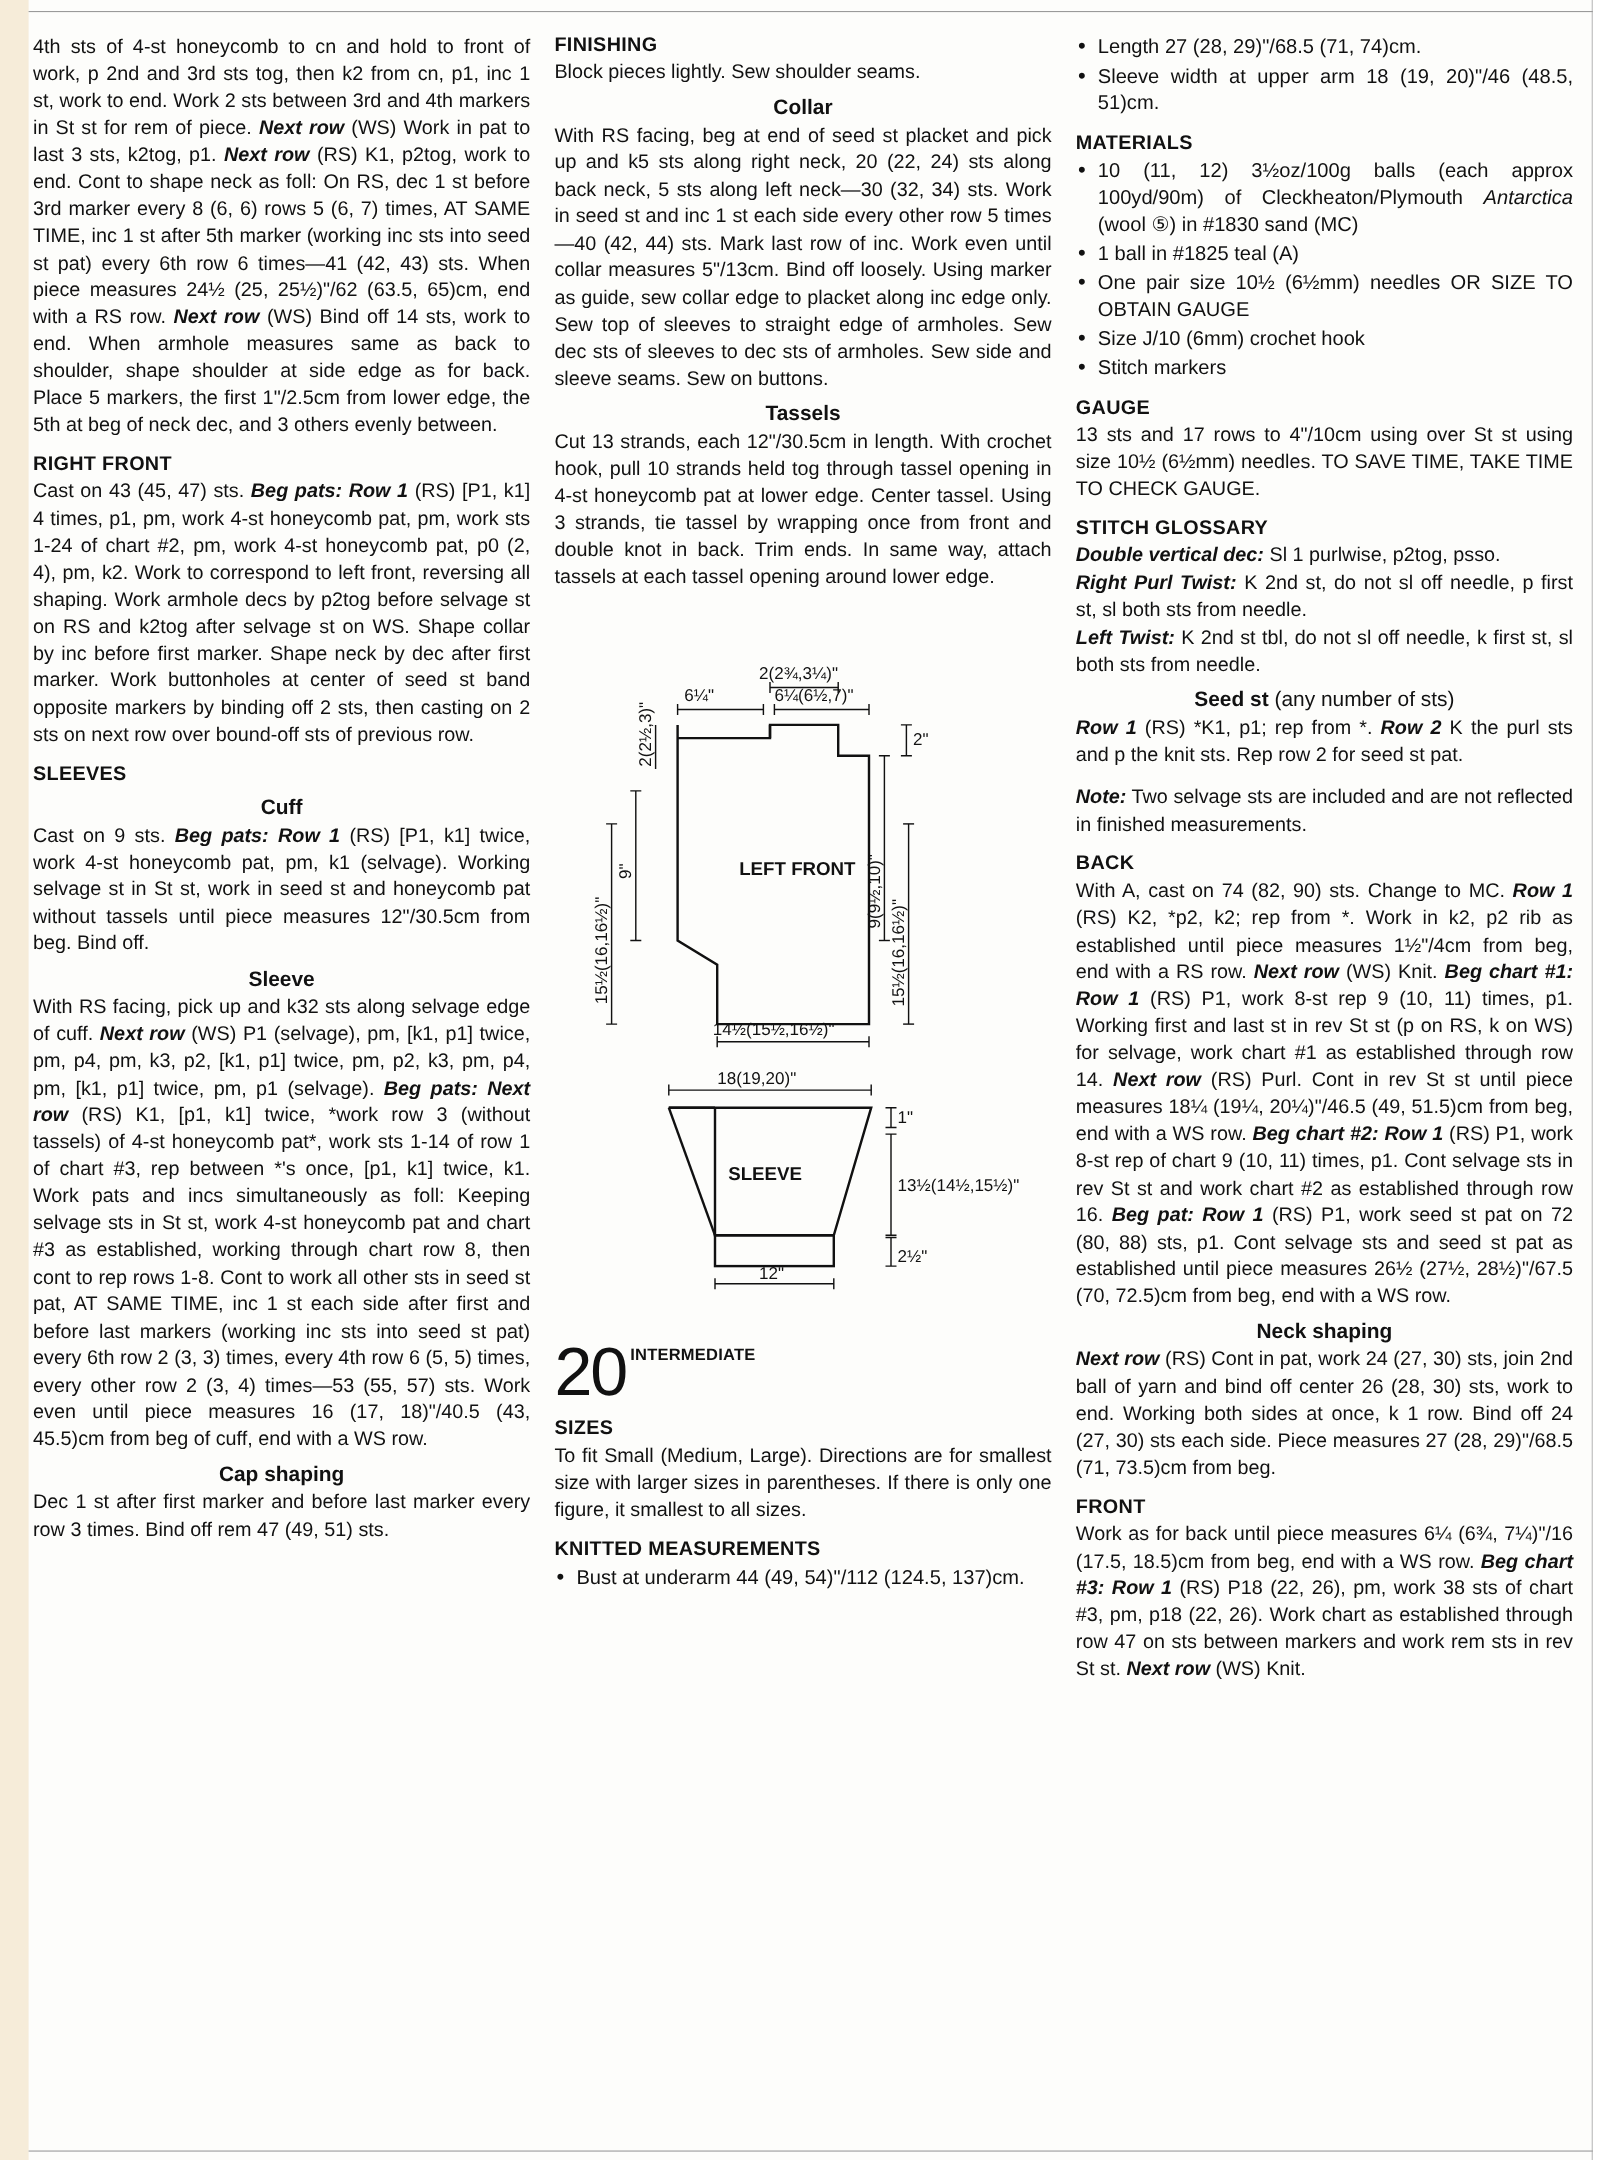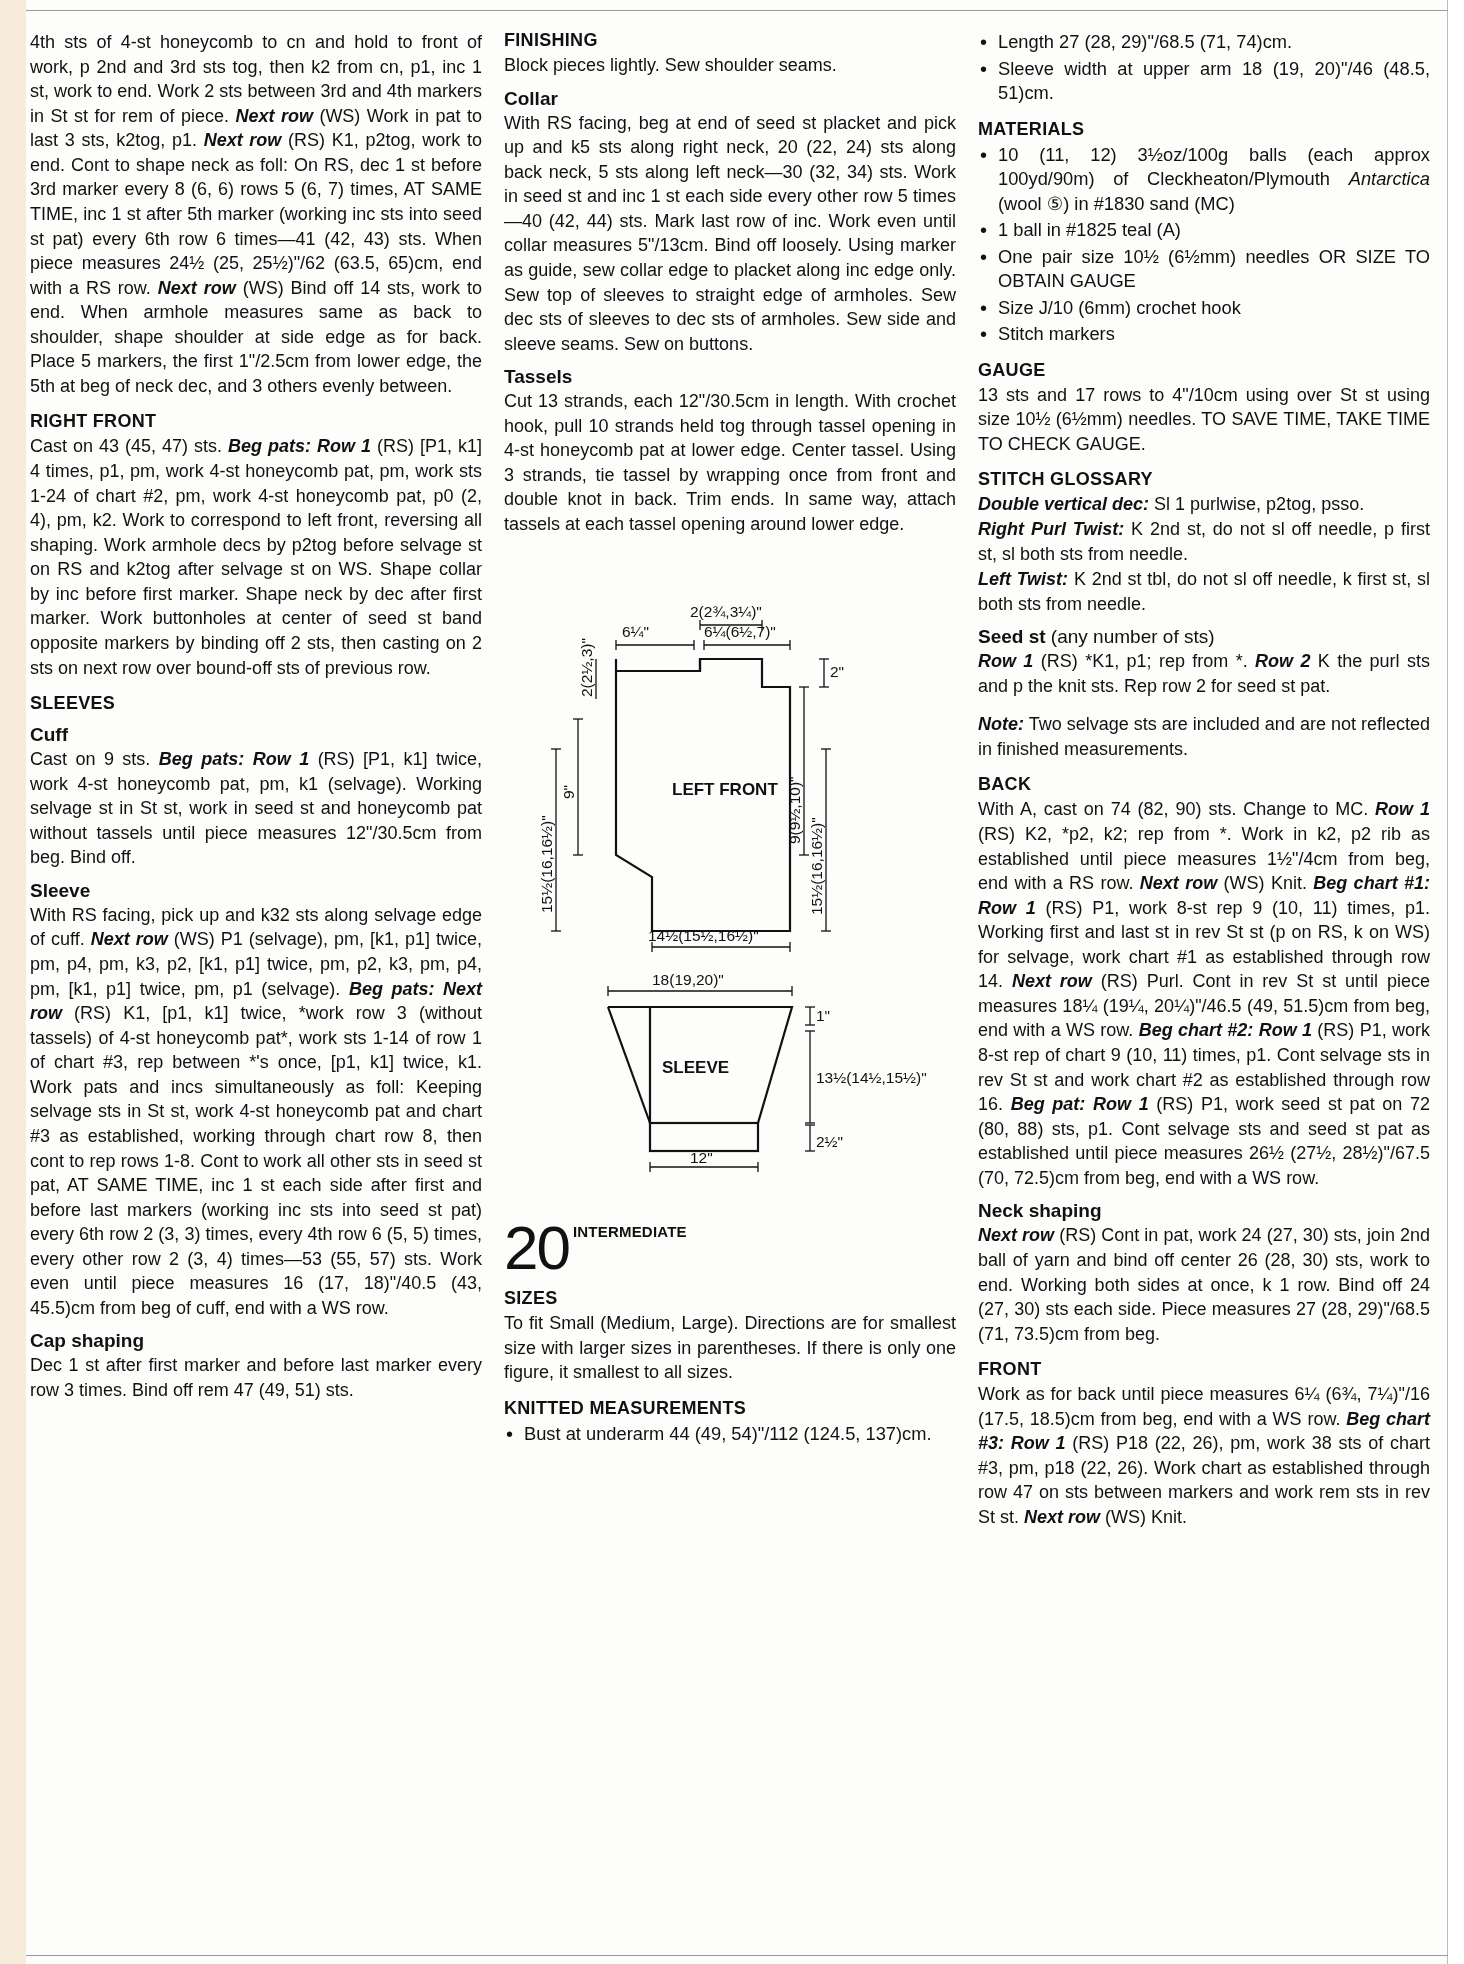--- a/index.html
+++ b/index.html
@@ -52,20 +52,21 @@
   h2.sec {
     font-size:18px;
     font-weight:bold;
     margin:13px 0 2px 0;
     letter-spacing:0.3px;
   }
   h3.sub {
     font-size:19px;
     font-weight:bold;
     margin:10px 0 1px 0;
+    text-align:center;
   }
   b, strong { font-weight:bold; }
   i, em { font-style:italic; }
   ul.bul {
     list-style:none;
     margin:3px 0 0 0; padding:0;
   }
   ul.bul li {
     position:relative;
     font-size:18.3px;

